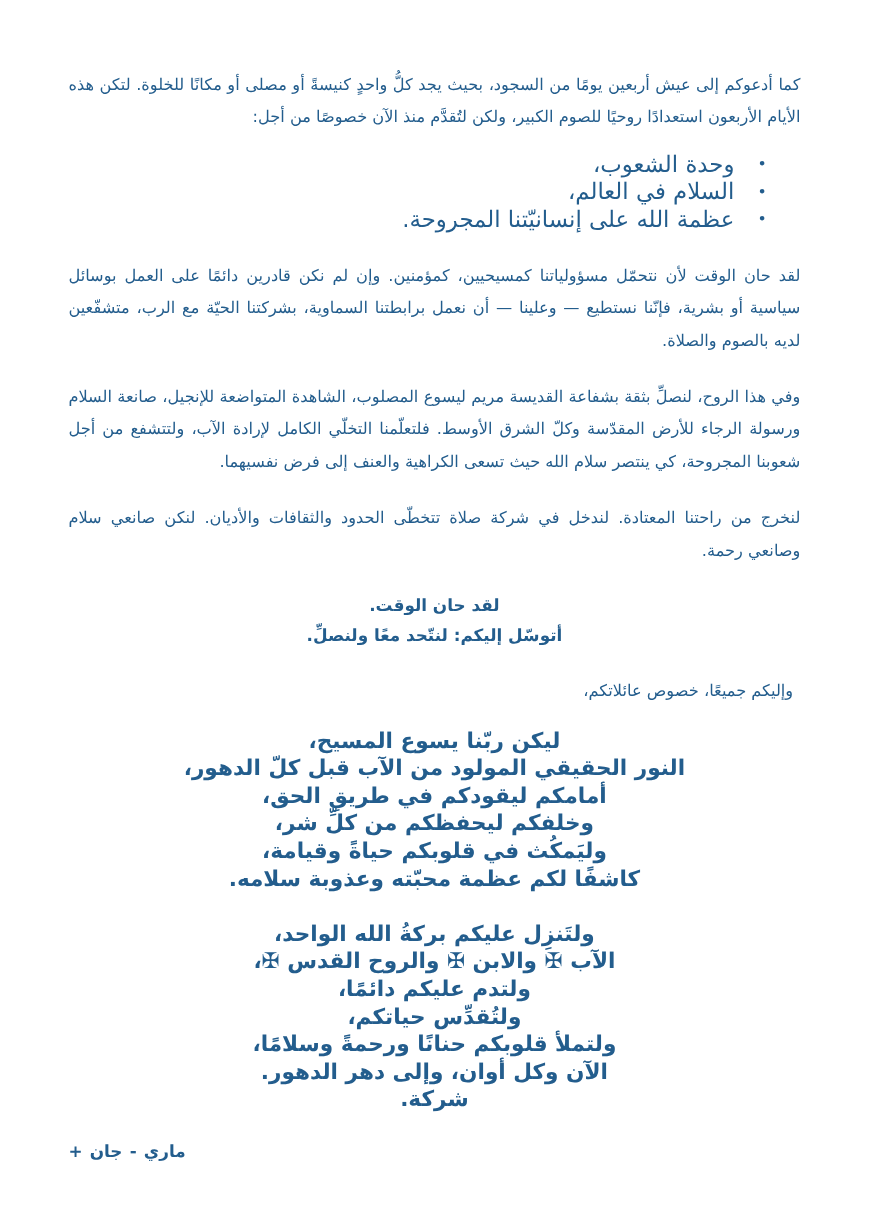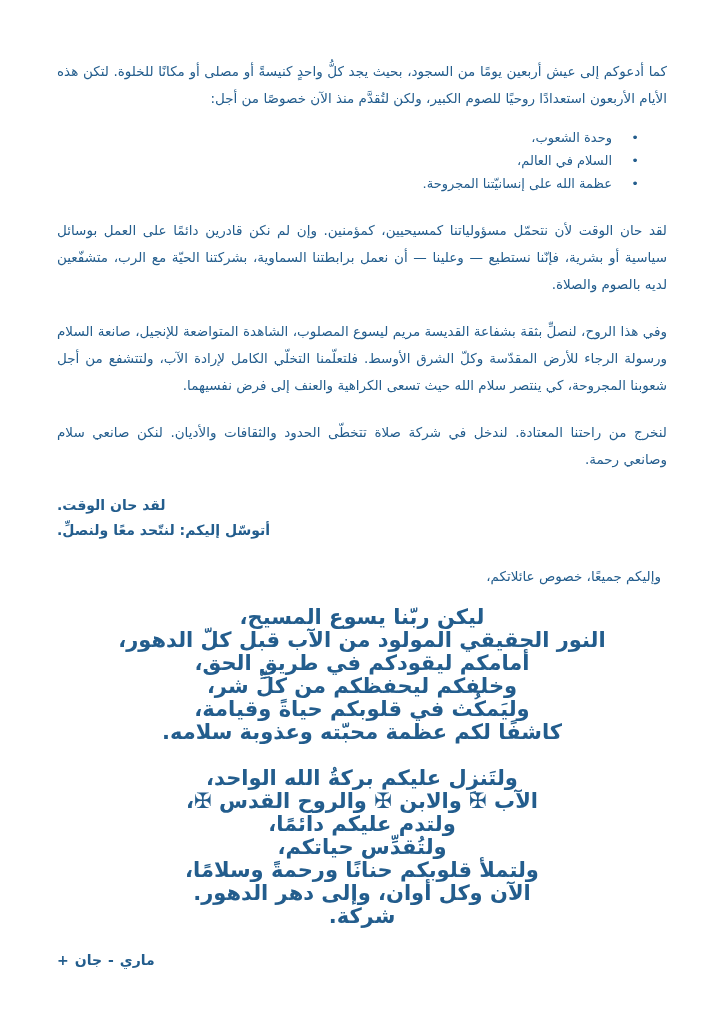--- a/index.html
+++ b/index.html
@@ -26,47 +26,47 @@
     text-justify:inter-word;
   }
   .intro{margin-bottom:14px;}
   .intentions{
     list-style:none;
     margin:0 0 22px 0;
     padding:0 55px 0 0;
   }
   .intention{
     position:relative;
-    font-size:13px;
+    font-size:19px;
     line-height:23px;
     text-align:right;
   }
   .intention::before{
     content:"•";
     position:absolute;
     right:-27px;
     top:0;
     font-size:13px;
   }
   .call{margin:6px 0 22px 0;}
   .call-line{
     font-size:14px;
     font-weight:bold;
     line-height:25px;
-    text-align:left;
+    text-align:center;
   }
   .address{
     margin:0 6px 18px 0;
     font-size:13.5px;
     line-height:23px;
     text-align:right;
   }
   .stanza{
     margin:0 0 23px 0;
-    font-size:21px;
+    font-size:18px;
     font-weight:bold;
     line-height:23px;
     text-align:center;
   }
   .signature{
     margin:24px 0 0 0;
     direction:ltr;
     display:flex;
     justify-content:flex-start;
     align-items:baseline;

